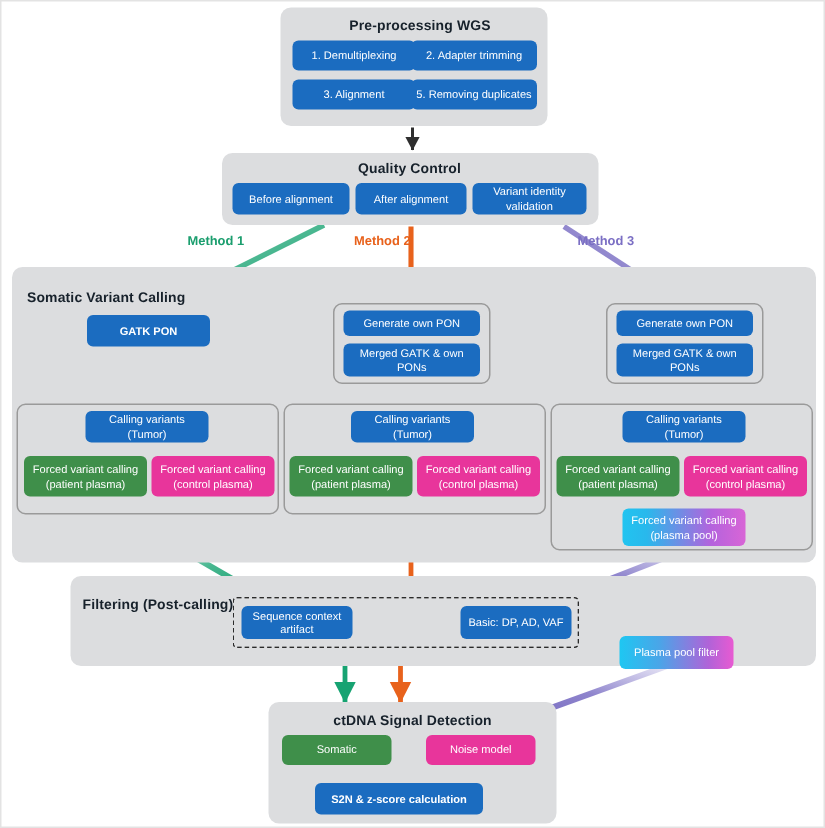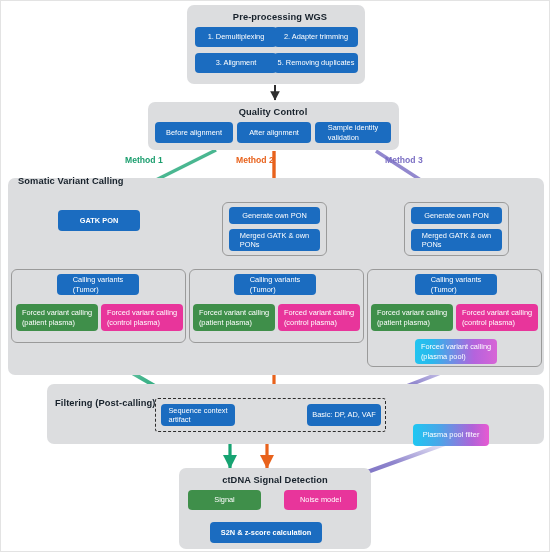--- a/index.html
+++ b/index.html
@@ -51,20 +51,21 @@
     border-radius:3px;
     background:transparent;
     box-sizing:border-box;
     z-index:3;
   }
   .node{
     position:absolute;
     display:flex;
     align-items:center;
     justify-content:center;
+    text-align:center;
     color:#ffffff;
     font-size:7.4px;
     line-height:1.28;
     border-radius:4px;
     box-sizing:border-box;
     padding:0 3px;
     z-index:4;
     white-space:pre-line;
   }
   .blue{background:#1b6cc0;}
@@ -177,29 +178,29 @@
   <div class="node blue" style="left:194px;top:26px;width:82px;height:20px;">1. Demultiplexing</div>
   <div class="node blue" style="left:273px;top:26px;width:84px;height:20px;">2. Adapter trimming</div>
   <div class="node blue" style="left:194px;top:52px;width:82px;height:20px;">3. Alignment</div>
   <div class="node blue" style="left:273px;top:52px;width:84px;height:20px;">5. Removing duplicates</div>
 
   <div class="panel" style="left:147px;top:101px;width:251px;height:48px;"></div>
   <div class="panel-title" style="left:212px;top:106px;width:120px;text-align:center;">Quality Control</div>
 
   <div class="node blue" style="left:236px;top:121px;width:74px;height:21px;">After alignment</div>
   <div class="node blue" style="left:154px;top:121px;width:78px;height:21px;">Before alignment</div>
-  <div class="node blue" style="left:314px;top:121px;width:76px;height:21px;">Sample identity
+  <div class="node blue" style="left:314px;top:121px;width:76px;height:21px;">Variant identity
 validation</div>
 
   <div class="method-label m1" style="left:124px;top:154px;">Method 1</div>
   <div class="method-label m2" style="left:218px;top:154px;">Method 2</div>
   <div class="method-label m3" style="left:384px;top:154px;">Method 3</div>
 
   <div class="panel" style="left:7px;top:177px;width:536px;height:197px;"></div>
-  <div class="panel-title" style="left:17px;top:175px;text-align:center;">Somatic Variant Calling</div>
+  <div class="panel-title" style="left:17px;top:192px;text-align:center;">Somatic Variant Calling</div>
 
   <div class="node blue" style="left:57px;top:209px;width:82px;height:21px;font-weight:bold;">GATK  PON</div>
 
   <div class="subpanel" style="left:221px;top:201px;width:105px;height:54px;"></div>
   <div class="node blue" style="left:228px;top:206px;width:91px;height:17px;">Generate own PON</div>
   <div class="node blue" style="left:228px;top:228px;width:91px;height:22px;">Merged GATK &amp; own
 PONs</div>
 
   <div class="subpanel" style="left:403px;top:201px;width:105px;height:54px;"></div>
   <div class="node blue" style="left:410px;top:206px;width:91px;height:17px;">Generate own PON</div>
@@ -239,17 +240,17 @@
 
   <div class="node blue" style="left:160px;top:403px;width:74px;height:22px;">Sequence context
 artifact</div>
   <div class="node blue" style="left:306px;top:403px;width:74px;height:22px;">Basic: DP, AD, VAF</div>
 
   <div class="node grad-pp" style="left:412px;top:403px;width:76px;height:22px;">Plasma pool filter</div>
 
   <div class="panel" style="left:178px;top:467px;width:192px;height:81px;"></div>
   <div class="panel-title" style="left:198px;top:474px;width:152px;text-align:center;">ctDNA Signal Detection</div>
 
-  <div class="node green" style="left:187px;top:489px;width:73px;height:20px;">Signal</div>
+  <div class="node green" style="left:187px;top:489px;width:73px;height:20px;">Somatic</div>
   <div class="node pink" style="left:283px;top:489px;width:73px;height:20px;">Noise model</div>
   <div class="node blue bold" style="left:209px;top:521px;width:112px;height:21px;">S2N &amp; z-score calculation</div>
 
 </div>
 
 </body></html>

